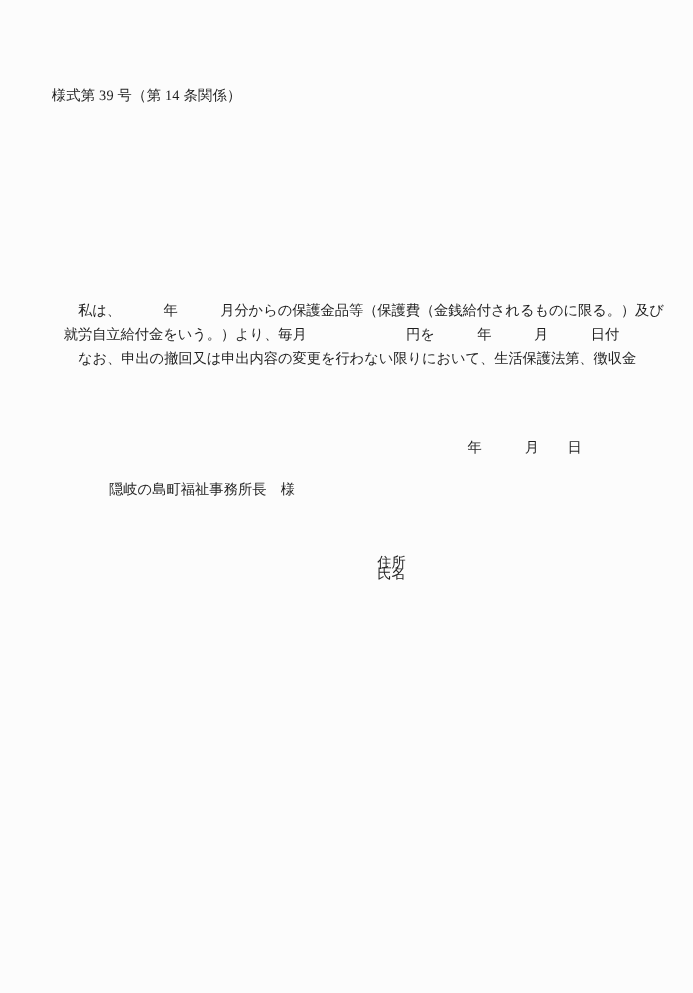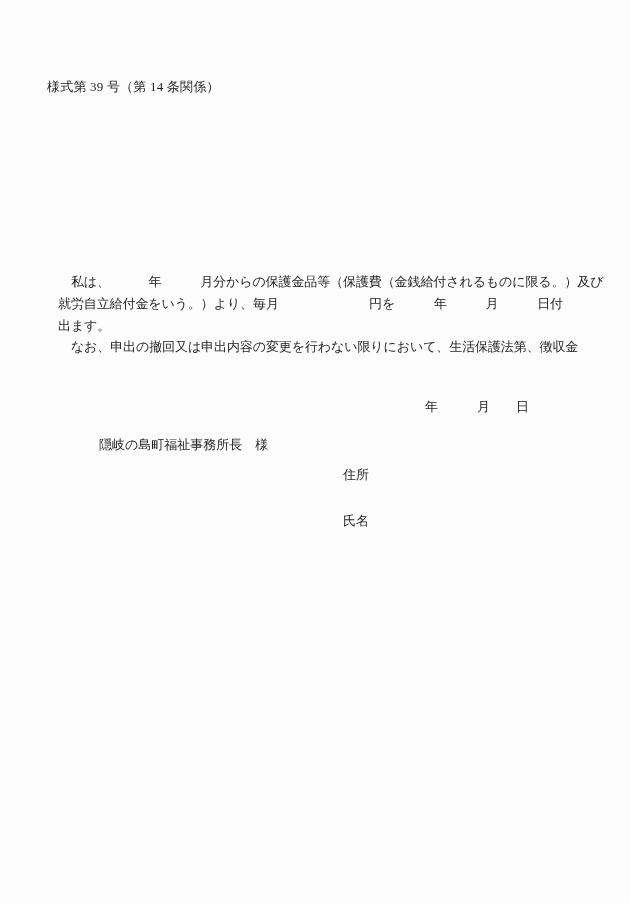--- a/index.html
+++ b/index.html
@@ -57,41 +57,40 @@
     left: 425px;
     top: 400px;
   }
   .addressee {
     left: 79px;
     top: 438px;
     margin-left: 20px;
   }
   .address-label {
     left: 343px;
-    top: 468px;
+    top: 504px;
   }
   .name-label {
     left: 343px;
     top: 514px;
     text-align: center;
   }
 </style>
 </head>
 <body>
 
 <div class="page">
 
   <div class="abs form-number">様式第 39 号（第 14 条関係）</div>
 
 
 
   <div class="body-block">
     <div class="body-line">　私は、　　　年　　　月分からの保護金品等（保護費（金銭給付されるものに限る。）及び</div>
     <div class="body-line">就労自立給付金をいう。）より、毎月　　　　　　　円を　　　年　　　月　　　日付</div>
-    <div class="body-line">出ます。</div>
     <div class="body-line">　なお、申出の撤回又は申出内容の変更を行わない限りにおいて、生活保護法第、徴収金</div>
   </div>
 
   <div class="abs date-line">年　　　月　　日</div>
 
   <div class="abs addressee">隠岐の島町福祉事務所長　様</div>
 
   <div class="abs address-label">住所</div>
 
   <div class="abs name-label">氏名</div>

